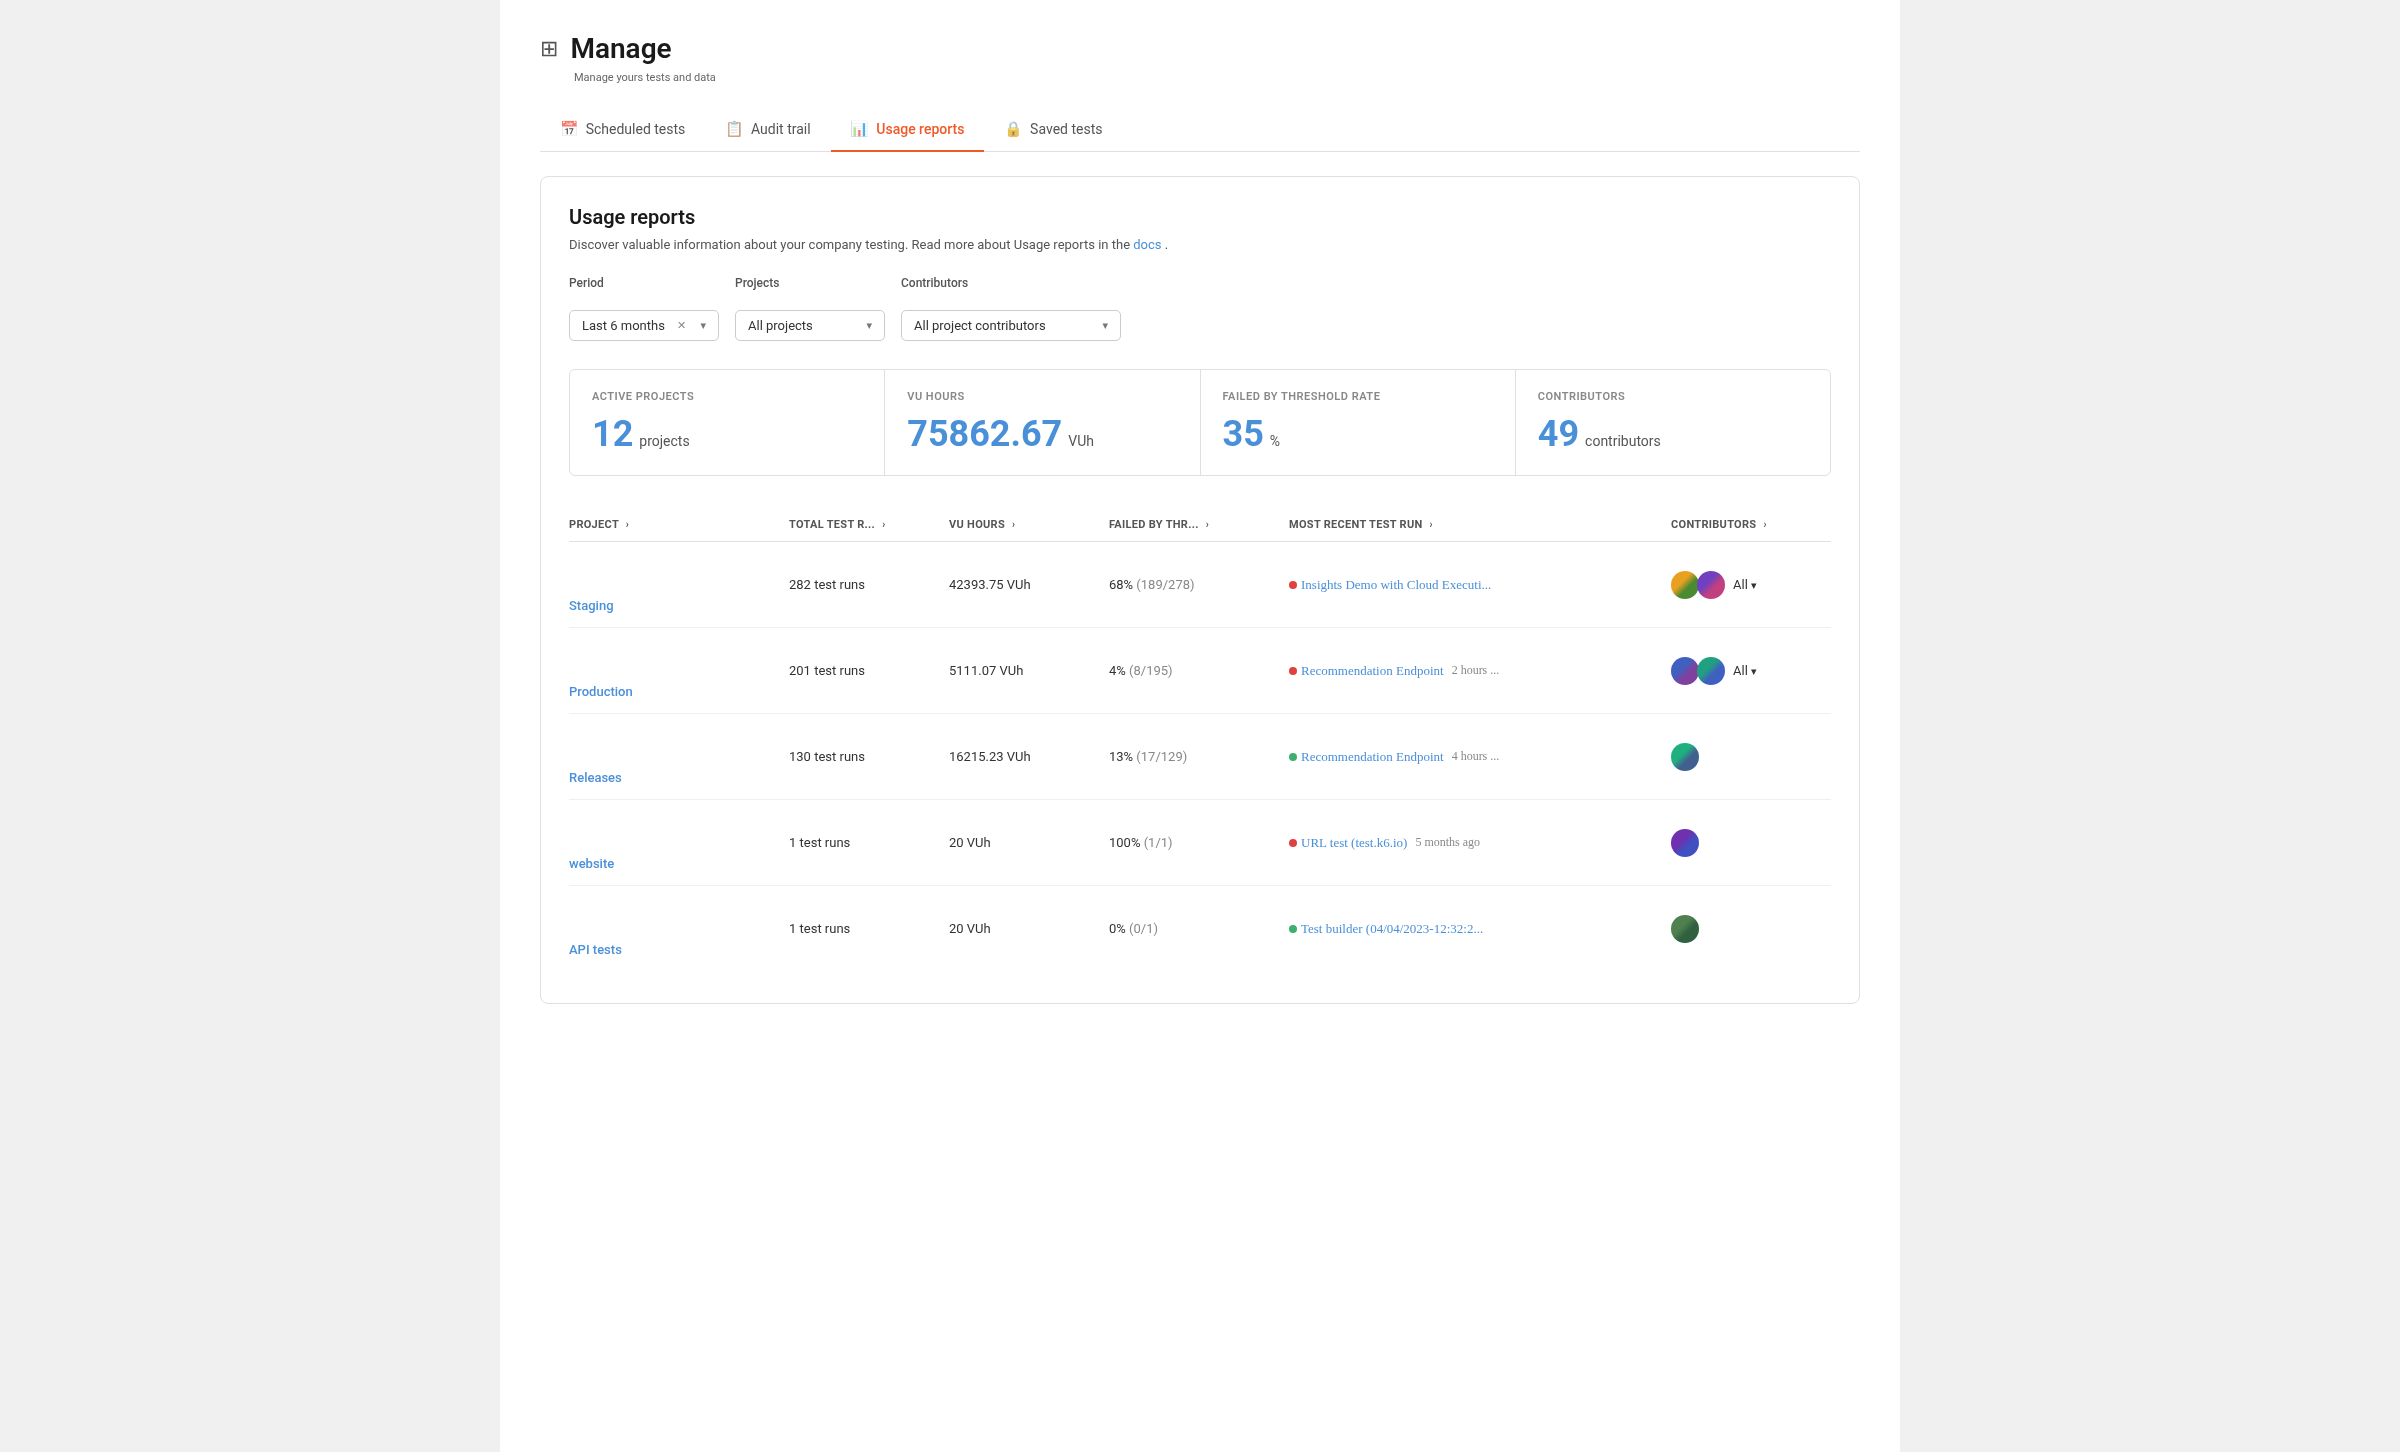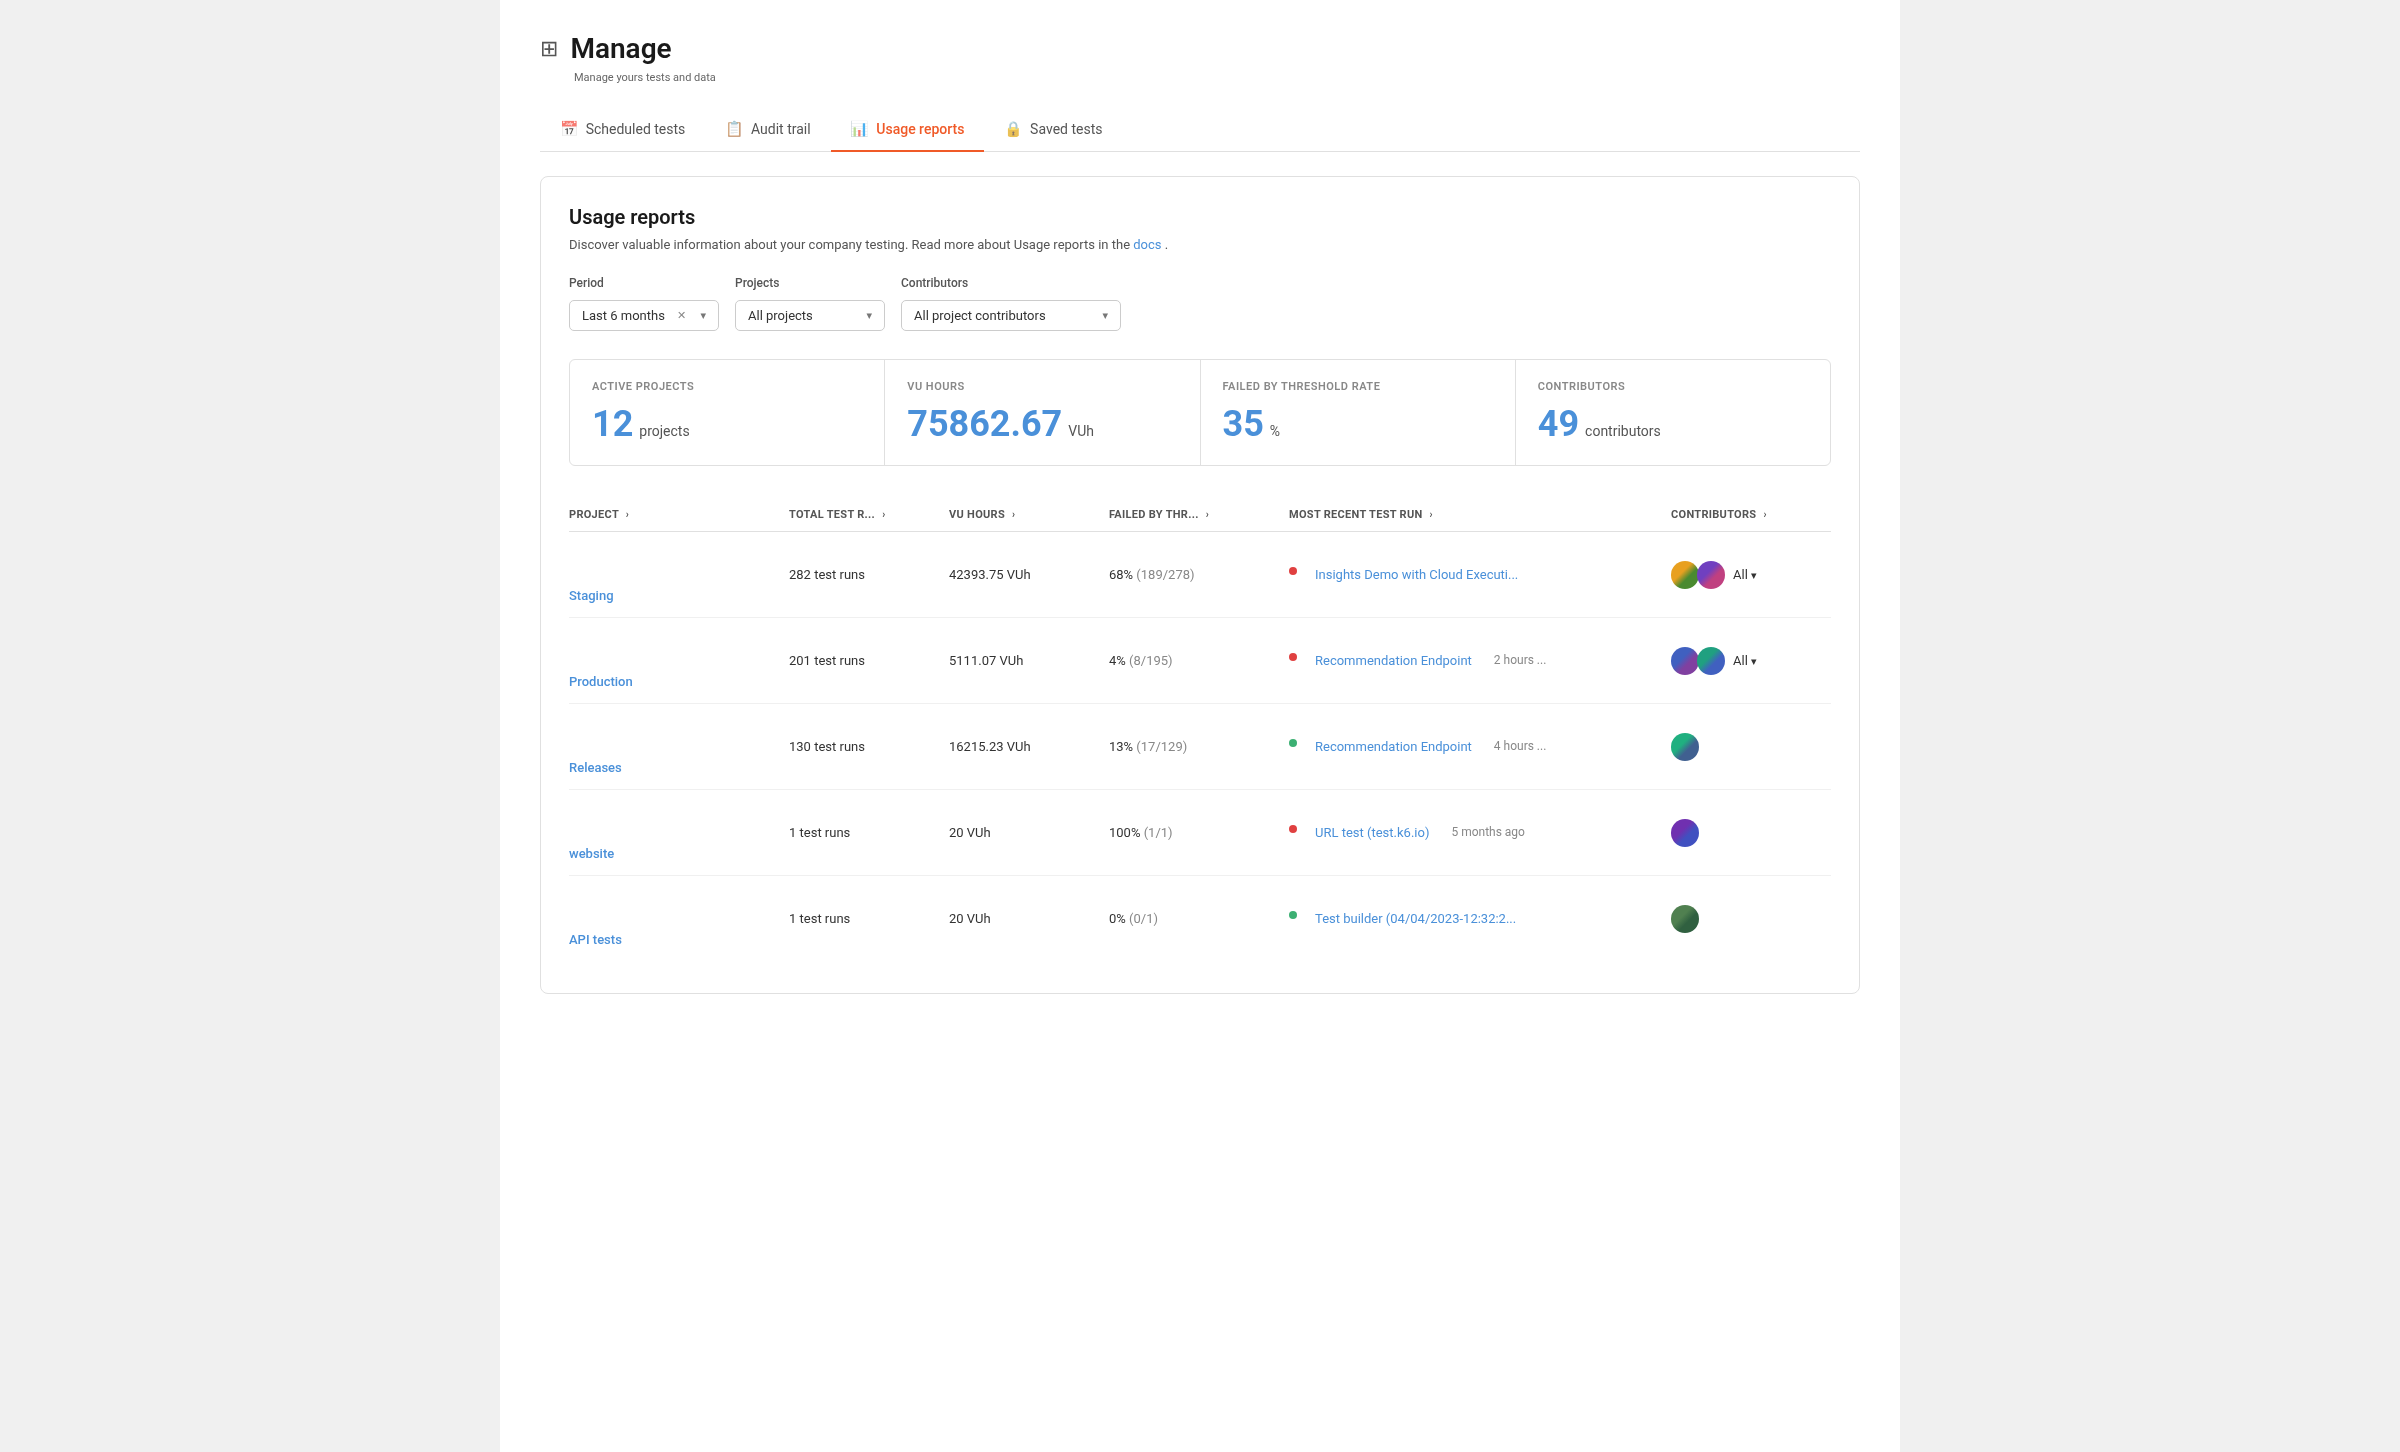--- a/index.html
+++ b/index.html
@@ -88,21 +88,21 @@
       text-decoration: none;
     }
     .filters-row {
       display: flex;
       gap: 16px;
       margin-bottom: 28px;
     }
     .filter-group {
       display: flex;
       flex-direction: column;
-      gap: 10px;
+      gap: 20px;
     }
     .filter-label {
       font-size: 12px;
       color: #555;
       font-weight: 500;
     }
     .filter-select {
       display: flex;
       align-items: center;
       gap: 8px;
@@ -190,22 +190,23 @@
       color: #333;
     }
     .cell.project-link {
       color: #4a90d9;
       cursor: pointer;
       font-weight: 500;
       margin-top: 42px;
     }
     .cell-run {
       display: flex;
-      align-items: flex-start;
-      gap: 18px;
+      align-items: center;
+      gap: 4px;
+      font-family: Liberation Serif, serif;
     }
     .status-dot {
       width: 8px;
       height: 8px;
       border-radius: 50%;
       flex-shrink: 0;
     }
     .dot-red { background: #e04040; }
     .dot-green { background: #3cb073; }
     .run-link {

